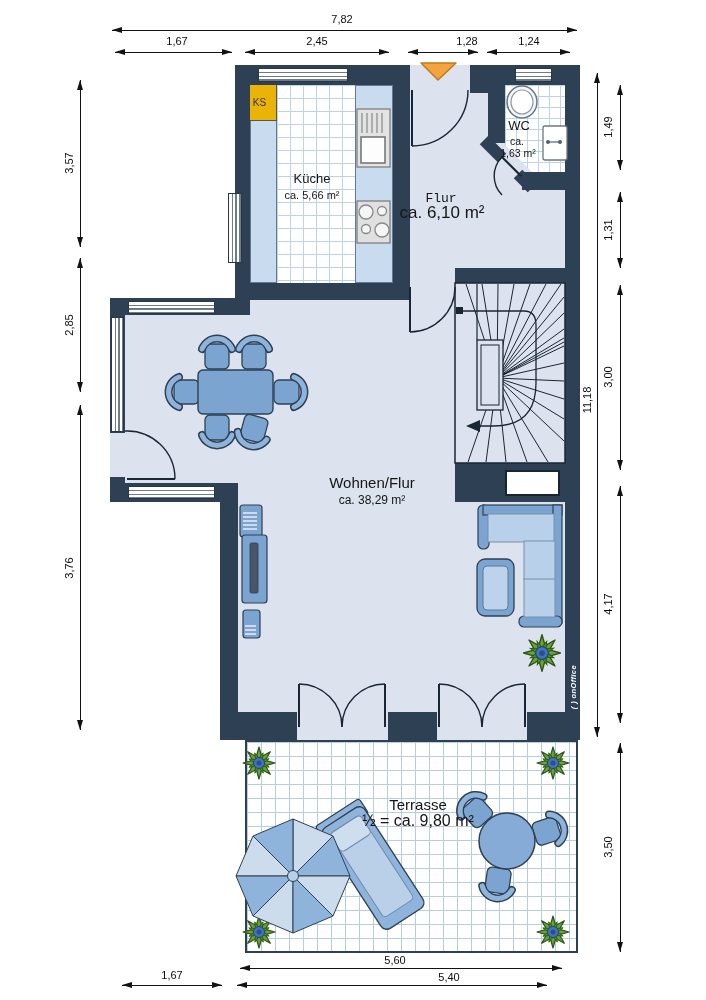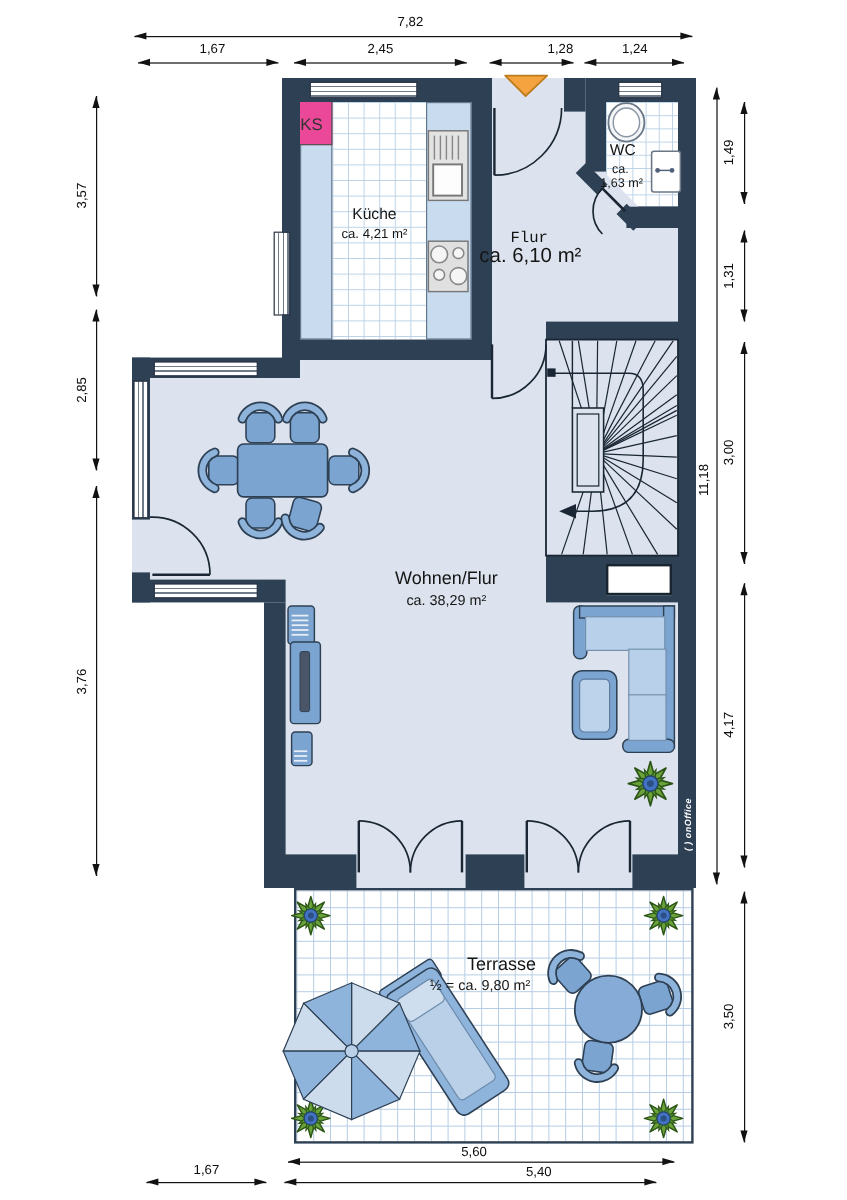--- a/index.html
+++ b/index.html
@@ -12,22 +12,22 @@
     background-size:13px 13px;}
   .tiles.wc{background-size:11px 11px;}
   .counter{position:absolute;background:#c9dcef;border:1px solid #64788f;box-sizing:border-box;}
   .win{position:absolute;border:1.5px solid #2b3646;box-sizing:border-box;}
   .win-h{background:repeating-linear-gradient(to bottom,#ffffff 0 2.6px,#707b8a 2.6px 3.9px);}
   .win-v{background:repeating-linear-gradient(to right,#ffffff 0 2.6px,#707b8a 2.6px 3.9px);}
   .niche{position:absolute;background:#fff;border:2px solid #18242f;box-sizing:border-box;}
   .terrace{position:absolute;background-color:#fff;border:2.5px solid #2e4054;box-sizing:border-box;
     background-image:linear-gradient(#b5cde5 1px,transparent 1px),linear-gradient(90deg,#b5cde5 1px,transparent 1px);
     background-size:14px 14px;}
-  .ks{position:absolute;background:#ec4899;border:1.5px solid #555;box-sizing:border-box;
-    display:flex;align-items:center;justify-content:center;font-size:14px;color:#333;}
+  .ks{position:absolute;background:#eab308;border:1.5px solid #555;box-sizing:border-box;
+    display:flex;align-items:center;justify-content:center;font-size:10px;color:#333;}
   .rlab{position:absolute;color:#151515;transform:translate(-50%,-50%);white-space:nowrap;text-align:center;}
   .dimh{position:absolute;height:0;border-top:1.2px solid #121212;}
   .dimh::before,.dimh::after{content:'';position:absolute;top:-4.2px;border-top:3.6px solid transparent;border-bottom:3.6px solid transparent;}
   .dimh::before{left:0;border-right:10px solid #121212;}
   .dimh::after{right:0;border-left:10px solid #121212;}
   .dimv{position:absolute;width:0;border-left:1.2px solid #121212;}
   .dimv::before,.dimv::after{content:'';position:absolute;left:-4.2px;border-left:3.6px solid transparent;border-right:3.6px solid transparent;}
   .dimv::before{top:0;border-bottom:10px solid #121212;}
   .dimv::after{bottom:0;border-top:10px solid #121212;}
   .dlab{position:absolute;font-size:11px;color:#0d0d0d;transform:translate(-50%,-50%);white-space:nowrap;}
@@ -270,30 +270,30 @@
       <polygon points="293,876 253,836 236,876" fill="#ccdcec"></polygon>
       <polygon points="293,876 236,876 253,916" fill="#8fb4dc"></polygon>
       <polygon points="293,876 253,916 293,933" fill="#ccdcec"></polygon>
       <polygon points="293,876 293,933 333,916" fill="#8fb4dc"></polygon>
       <polygon points="293,876 333,916 350,876" fill="#ccdcec"></polygon>
       <circle cx="293" cy="876" r="5.5" fill="#b9d0e8"></circle>
     </g>
   </svg>
 
   <div class="rlab" style="left:312px;top:178px;font-size:13px;">Küche</div>
-  <div class="rlab" style="left:312px;top:195px;font-size:11px;">ca. 4,21 m²</div>
+  <div class="rlab" style="left:312px;top:195px;font-size:11px;">ca. 5,66 m²</div>
   <div class="rlab" style="left:441px;top:198px;font-size:13px;font-family:Liberation Mono, monospace;">Flur</div>
   <div class="rlab" style="left:442px;top:213px;font-size:17px;text-align:center;">ca. 6,10 m²</div>
   <div class="rlab" style="left:519px;top:125px;font-size:13px;">WC</div>
   <div class="rlab" style="left:517px;top:141px;font-size:10.5px;">ca.</div>
   <div class="rlab" style="left:518px;top:153px;font-size:10.5px;">1,63 m²</div>
   <div class="rlab" style="left:372px;top:482px;font-size:15px;">Wohnen/Flur</div>
   <div class="rlab" style="left:372px;top:500px;font-size:12px;">ca. 38,29 m²</div>
   <div class="rlab" style="left:418px;top:804px;font-size:15px;">Terrasse</div>
-  <div class="rlab" style="left:400px;top:821px;font-size:12px;">½ = ca. 9,80 m²</div>
+  <div class="rlab" style="left:418px;top:821px;font-size:16px;">½ = ca. 9,80 m²</div>
 
   <div class="wm">
       <span>( ) onOffice</span>
     </div>
 
   <div class="dimh" style="left:112px;top:30px;width:465px;"></div>
   <div class="dlab" style="left:342px;top:19px;">7,82</div>
   <div class="dimh" style="left:115px;top:52px;width:117px;"></div>
   <div class="dlab" style="left:177px;top:41px;">1,67</div>
   <div class="dimh" style="left:245px;top:52px;width:144px;"></div>

